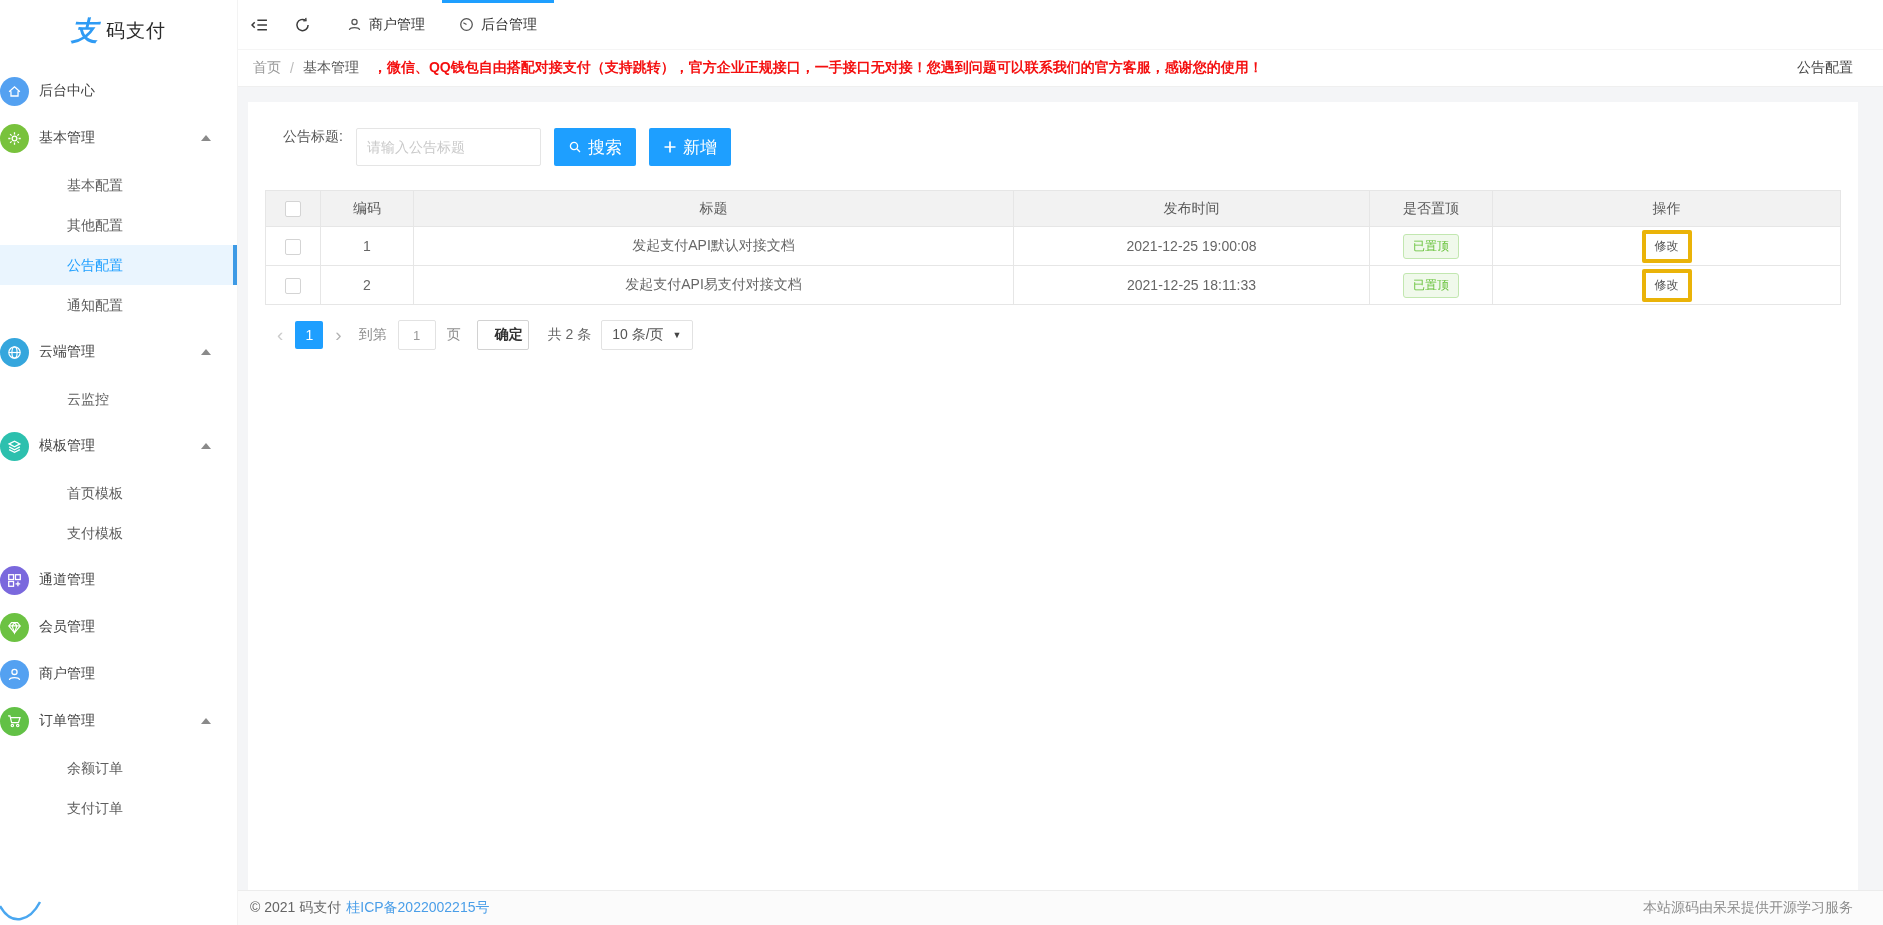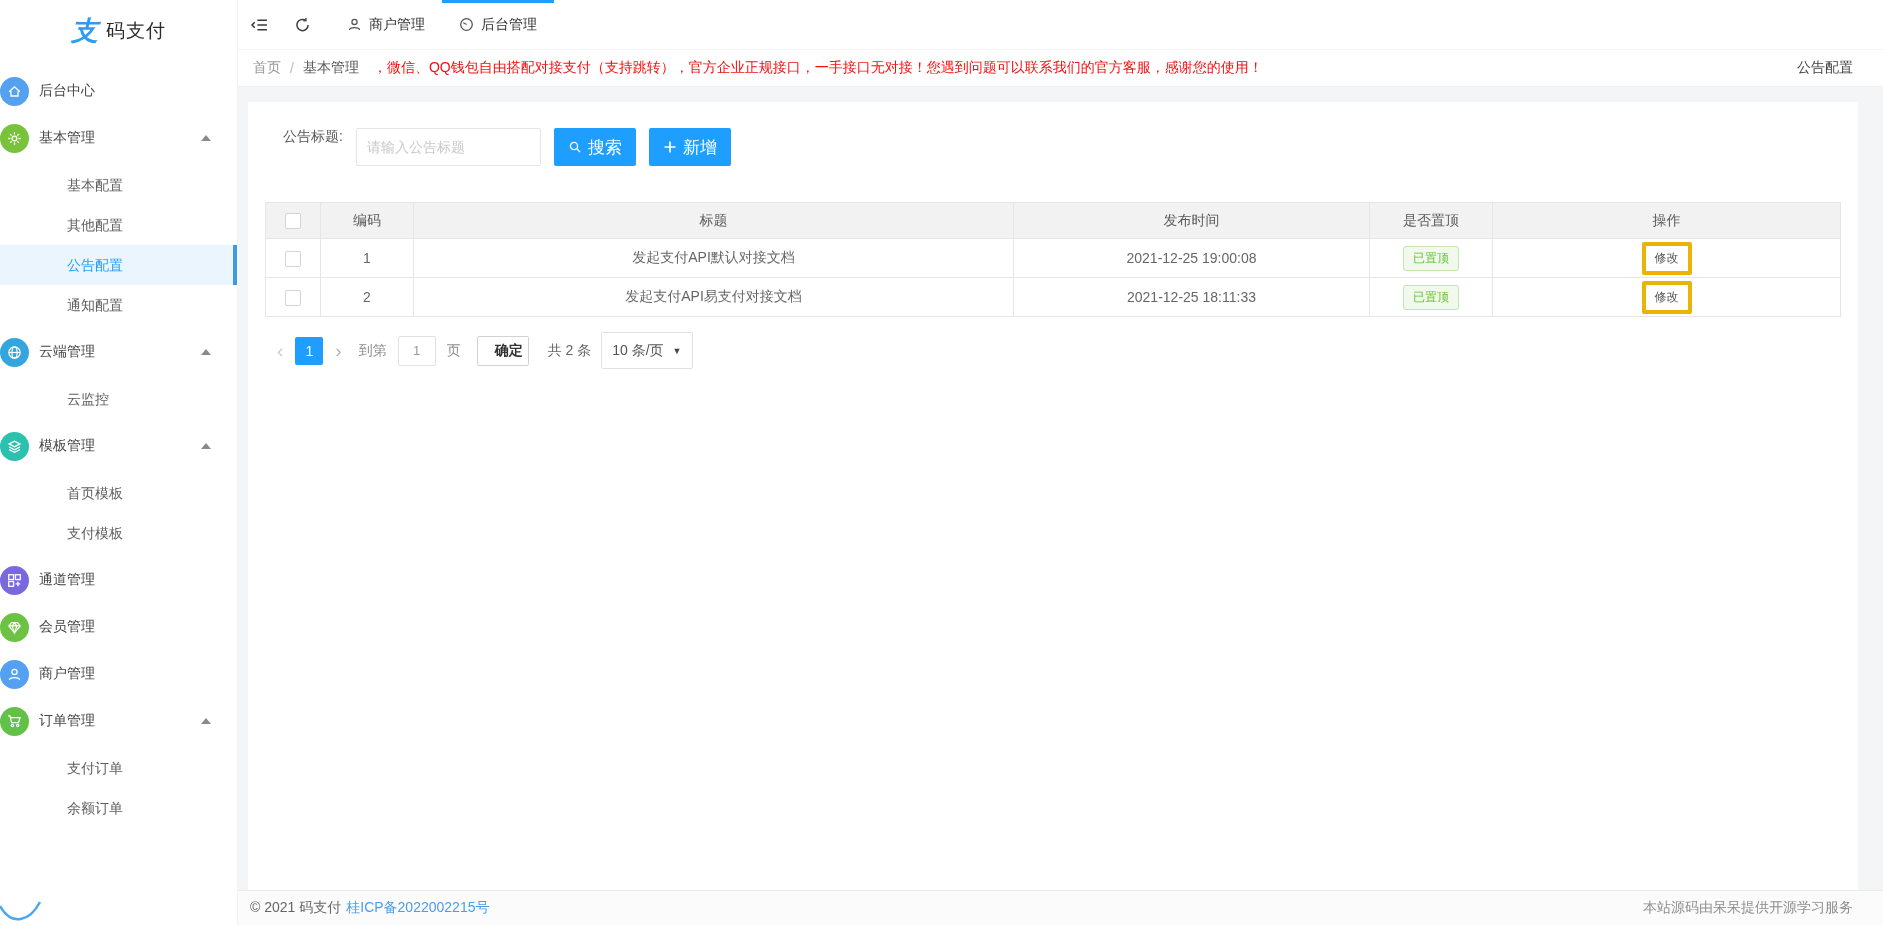--- a/index.html
+++ b/index.html
@@ -37,51 +37,51 @@
   .avatar { width:30px; height:30px; border-radius:50%; background:#cfcfcf; overflow:hidden; margin:0 9px 0 10px; display:flex; align-items:flex-end; justify-content:center; cursor:pointer; }
   .username { color:#555; cursor:pointer; }
   .caret-dn { margin-left:6px; color:#555; display:flex; cursor:pointer; }
   .caret-dn svg { width:9px; height:6px; }
   .kebab { font-size:16px; color:#3a3a3a; padding:0 15px 0 19px; letter-spacing:0; cursor:pointer; }
 
   .crumbbar { height:37px; background:#fff; border-bottom:1px solid #efefef; display:flex; align-items:center; padding:0 30px 0 15px; flex:0 0 37px; }
   .crumb-home { color:#999; cursor:pointer; }
   .crumb-sep { margin:0 9px; color:#bbb; }
   .crumb-cur { color:#555; cursor:pointer; }
-  .notice { color:#f40f0f; font-weight:400; margin-left:14px; white-space:nowrap; overflow:hidden; }
+  .notice { color:#f40f0f; font-weight:700; margin-left:14px; white-space:nowrap; overflow:hidden; }
   .crumb-right { margin-left:auto; color:#444; padding-left:20px; }
 
   .content { flex:1; padding:15px 25px 0 10px; overflow:hidden; }
   .card { background:#fff; height:100%; padding:26px 17px 0 17px; }
 
   .toolbar { display:flex; align-items:flex-start; padding-left:18px; }
   .toolbar label { color:#565656; margin-right:13px; }
   .t-input { width:185px; height:38px; border:1px solid #e5e5e5; border-radius:2px; padding:0 10px; color:#666; font-size:14px; outline:none; font-family:inherit; }
   .t-input::placeholder { color:#c9c9c9; }
   .btn-primary { height:38px; background:#1e9fff; color:#fff; border:none; border-radius:2px; display:inline-flex; align-items:center; gap:6px; padding:0 14px; font-size:17px; margin-left:13px; cursor:pointer; font-family:inherit; }
   .btn-primary svg { width:14px; height:14px; }
 
-  .table-wrap { margin-top:36px; }
+  .table-wrap { margin-top:24px; }
   table { width:100%; border-collapse:collapse; table-layout:fixed; }
   th { background:#f2f2f2; height:36px; font-weight:400; color:#5a5a5a; border:1px solid #e6e6e6; font-size:14px; }
   td { height:39px; text-align:center; color:#666; border:1px solid #e6e6e6; font-size:14px; }
   .checkbox { display:inline-block; width:16px; height:16px; border:1px solid #d4d4d4; border-radius:2px; background:#fff; vertical-align:middle; cursor:pointer; }
   .badge { display:inline-block; padding:3px 9px; font-size:12px; color:#67c23a; background:#f0f9eb; border:1px solid #c2e7b0; border-radius:3px; }
   .btn-mini { padding:4px 9px; font-size:12px; color:#555; background:#fff; border:4px solid #eab308; border-radius:2px; cursor:pointer; font-family:inherit; }
 
   .pager { display:flex; align-items:center; margin-top:15px; padding-left:2px; color:#666; }
   .pg-arrow { font-size:19px; padding:0 10px; cursor:pointer; line-height:28px; }
   .pg-prev { color:#ccc; }
   .pg-next { color:#b3b3b3; }
   .pg-cur { width:28px; height:28px; background:#1e9fff; color:#fff; display:flex; align-items:center; justify-content:center; border-radius:2px; margin:0 2px; cursor:pointer; }
   .pg-text { margin:0 7px; color:#8d8d8d; }
   .pg-input { width:38px; height:30px; border:1px solid #e2e2e2; border-radius:2px; text-align:center; color:#999; margin:0 4px; font-size:13px; outline:none; font-family:inherit; }
   .pg-confirm { min-width:52px; height:30px; background:#fff; border:1px solid #d2d2d2; border-radius:2px; font-weight:700; color:#333; margin:0 9px; cursor:pointer; font-family:inherit; font-size:14px;padding-left:12px; }
   .pg-total { margin:0 10px; color:#666; }
-  .pg-select { height:37px; border:1px solid #e2e2e2; border-radius:2px; display:flex; align-items:center; padding:0 10px; gap:9px; color:#555; cursor:pointer; background:#fff; }
+  .pg-select { height:30px; border:1px solid #e2e2e2; border-radius:2px; display:flex; align-items:center; padding:0 10px; gap:9px; color:#555; cursor:pointer; background:#fff; }
   .pg-select .sel-caret { font-size:9px; color:#444; }
 
   .footer { height:35px; flex:0 0 35px; background:#fbfbfb; border-top:1px solid #ececec; display:flex; align-items:center; padding:0 30px 0 12px; color:#666; }
   .f-link { color:#4a9ee8; margin-left:5px; text-decoration:none; cursor:pointer; }
   .f-right { margin-left:auto; color:#8d8d8d; }
 </style>
 </head>
 <body>
 
 <div class="app">
@@ -188,22 +188,22 @@
               <circle cx="10" cy="10.8" r="1.1"></circle>
             </svg>
           </span>
           <span class="m-label">订单管理</span>
           <span class="m-arrow">
             <svg viewBox="0 0 10 6" fill="currentColor">
               <path d="M0 6h10L5 0Z"></path>
             </svg>
           </span>
         </div>
+        <div class="m-child">余额订单</div>
         <div class="m-child">支付订单</div>
-        <div class="m-child">余额订单</div>
       </nav>
     <svg class="swoosh" width="42" height="24" viewBox="0 0 42 24">
       <path d="M0 5 C 12 26, 30 20, 40 1" stroke="#4aa7f0" fill="none" stroke-width="2.5"></path>
     </svg>
   </aside>
 
   <div class="main">
 
     <header class="topbar">
       <span class="tb-btn">

